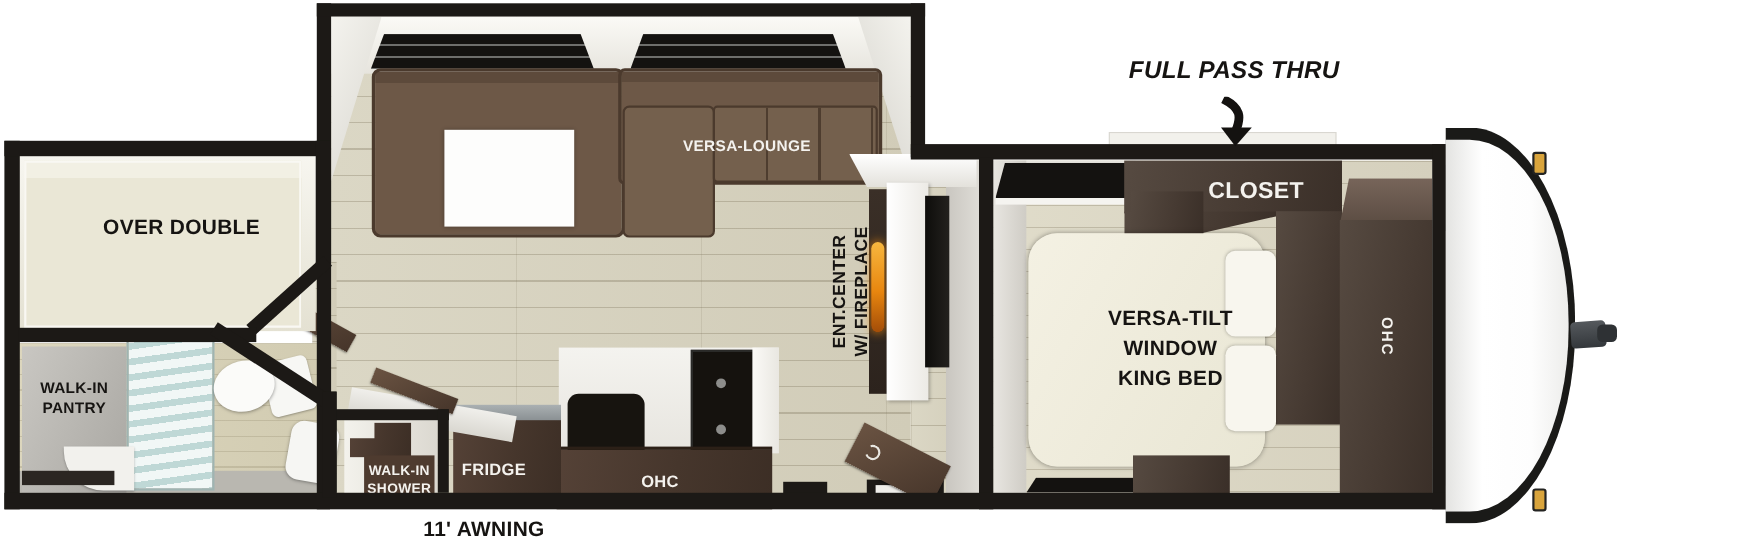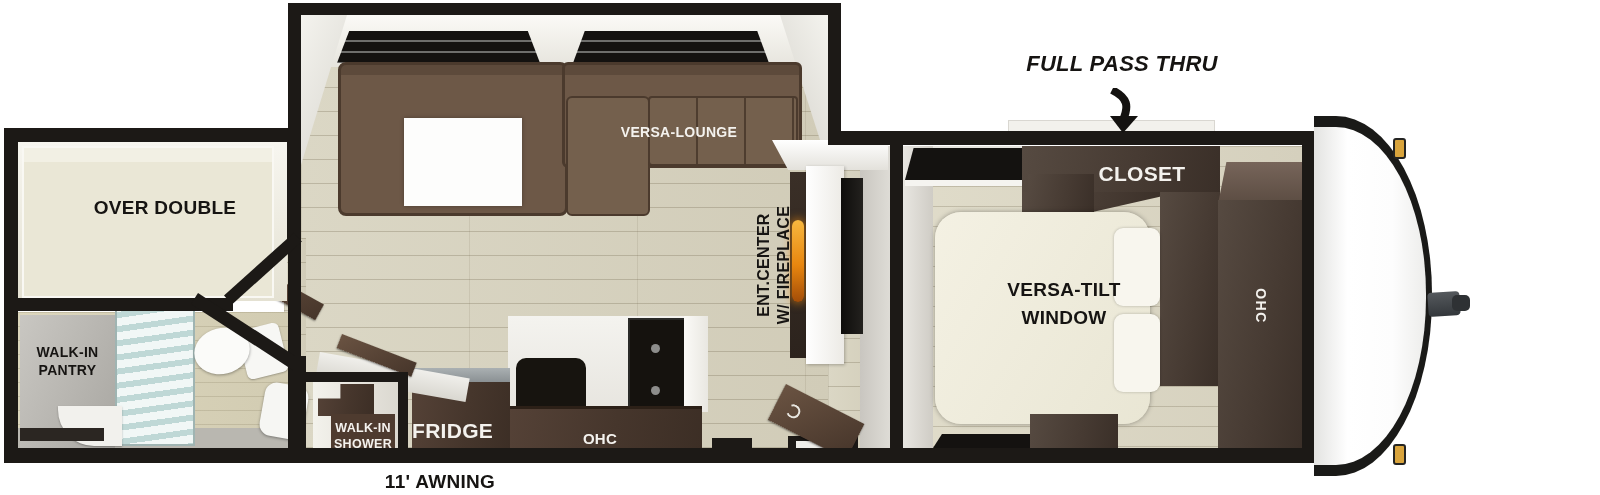--- a/index.html
+++ b/index.html
@@ -77,21 +77,21 @@
     <div class="abs" style="left:21px;top:24px;width:9px;height:9px;background:#8d8d8b;border-radius:50%;"></div>
     <div class="abs" style="left:21px;top:66px;width:9px;height:9px;background:#8d8d8b;border-radius:50%;"></div>
   </div>
   <div class="abs" style="left:684px;top:316px;width:24px;height:96px;background:linear-gradient(90deg,#fbfaf7,#e9e7e1);"></div>
   <div class="abs darkcab" style="left:506px;top:406px;width:196px;height:54px;border-top:3px solid #2c2017;"></div>
   <div class="lbl wlbl" style="left:540px;top:429px;width:120px;font-size:15px;">
     <span>OHC</span>
   </div>
   <div class="abs" style="left:412px;top:368px;width:98px;height:16px;background:linear-gradient(180deg,#aab0b2,#868c8f);"></div>
   <div class="abs darkcab" style="left:412px;top:382px;width:98px;height:80px;"></div>
-  <div class="lbl wlbl" style="left:412px;top:418px;width:74px;font-size:21px;">
+  <div class="lbl wlbl" style="left:412px;top:418px;width:74px;font-size:15px;">
     <span>FRIDGE</span>
   </div>
 
   <div class="abs" style="left:320px;top:352px;width:152px;height:24px;background:linear-gradient(180deg,#f0efeb,#d9d7d0);transform:rotate(10deg);transform-origin:left top;"></div>
   <div class="door" style="left:342px;top:334px;width:80px;height:15px;transform:rotate(21deg);transform-origin:left top;"></div>
   <div class="door" style="left:240px;top:258px;width:96px;height:18px;transform:rotate(29deg);transform-origin:left top;"></div>
 
   <div class="abs" style="left:17px;top:141px;width:270px;height:160px;background:linear-gradient(180deg,#f7f6f0,#e4e1d2);"></div>
   <div class="abs" style="left:22px;top:146px;width:252px;height:152px;background:linear-gradient(180deg,#f2f0e4 0 16px,#eae7d6 16px);box-shadow:inset 0 0 0 2px #f9f8f3;"></div>
   <div class="lbl" style="left:40px;top:196px;width:250px;font-size:19px;">
@@ -147,20 +147,21 @@
     </div>
   </div>
   <div class="abs graycab" style="left:1028px;top:174px;width:66px;height:40px;"></div>
 
   <div class="abs" style="left:935px;top:212px;width:215px;height:212px;background:linear-gradient(120deg,#f4f1e3,#e9e6d4);border-radius:26px;box-shadow:0 0 5px rgba(0,0,0,.35);"></div>
   <div class="abs" style="left:1114px;top:228px;width:46px;height:78px;background:#f8f6ee;border-radius:9px;box-shadow:0 0 3px rgba(0,0,0,.25);"></div>
   <div class="abs" style="left:1114px;top:314px;width:46px;height:78px;background:#f8f6ee;border-radius:9px;box-shadow:0 0 3px rgba(0,0,0,.25);"></div>
   <div class="lbl" style="left:964px;top:276px;width:200px;font-size:19px;line-height:1.45;">
     <span>VERSA-TILT</span>
     <span>WINDOW</span>
+    <span>KING BED</span>
   </div>
   <div class="abs graycab" style="left:1030px;top:414px;width:88px;height:36px;"></div>
 
   <div class="abs" style="left:1008px;top:120px;width:205px;height:12px;background:#f2f1ec;border:1px solid #d9d7d1;"></div>
 
   <div class="wall" style="left:288px;top:3px;width:13px;height:458px;"></div>
   <div class="wall" style="left:288px;top:3px;width:553px;height:12px;"></div>
   <div class="wall" style="left:828px;top:3px;width:13px;height:140px;"></div>
   <div class="wall" style="left:828px;top:131px;width:488px;height:14px;"></div>
   <div class="wall" style="left:890px;top:143px;width:13px;height:320px;"></div>

